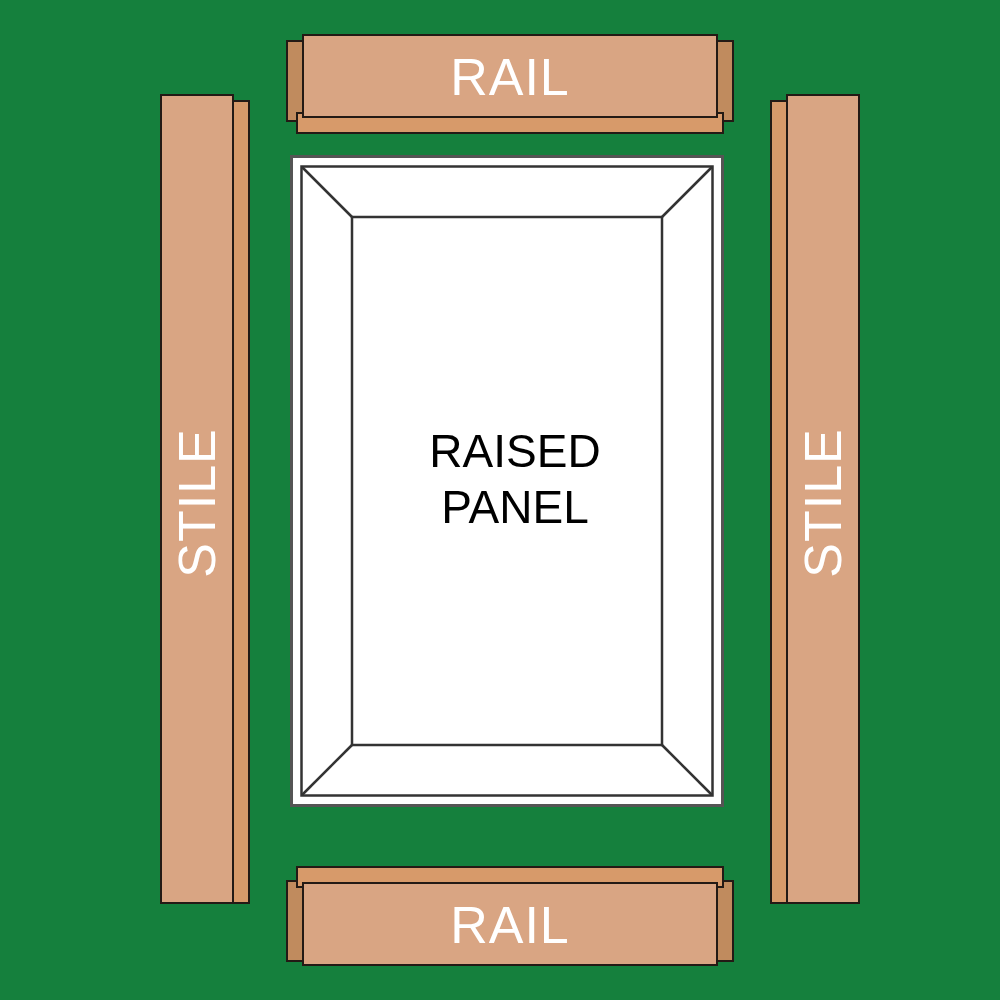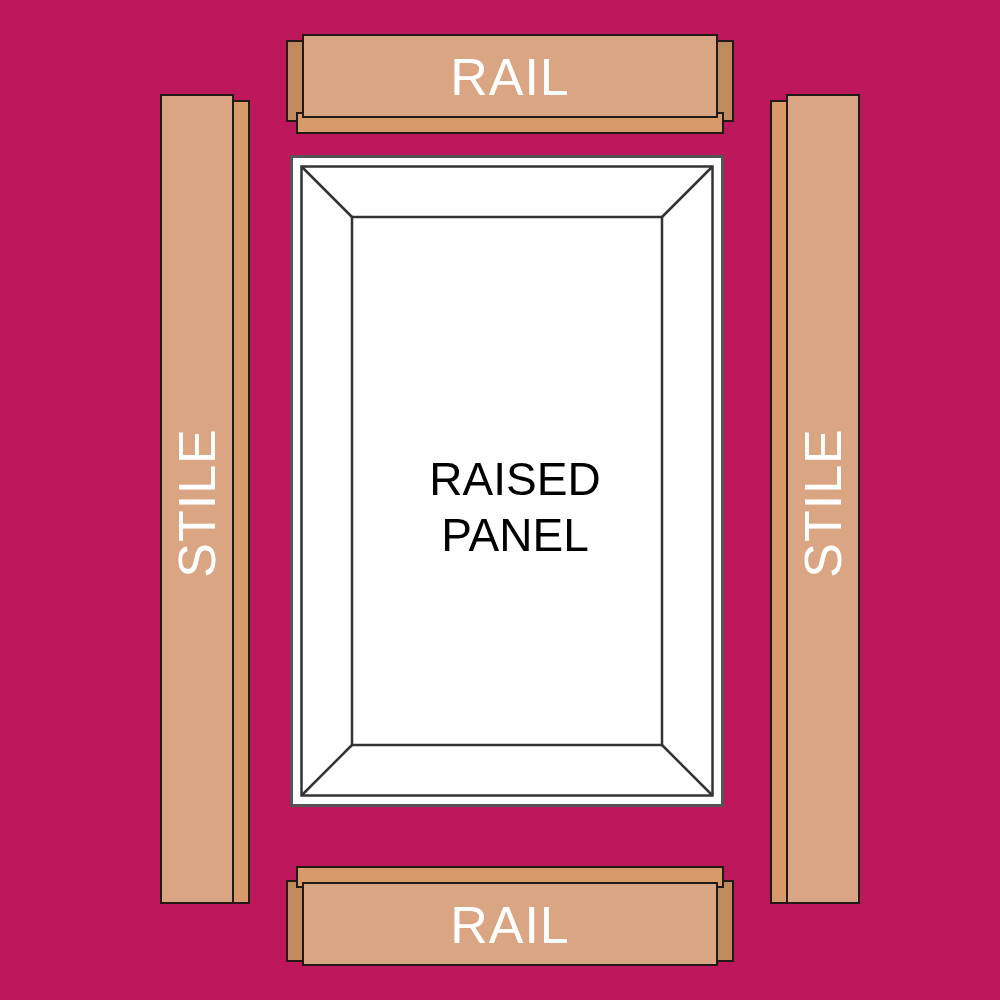--- a/index.html
+++ b/index.html
@@ -7,21 +7,21 @@
     padding: 0;
     background: #ffffff;
   }
   body {
     font-family: "Liberation Sans", sans-serif;
   }
   #diagram {
     position: relative;
     width: 1000px;
     height: 1000px;
-    background: #be185d;
+    background: #15803d;
     overflow: hidden;
   }
 
   
   .wood-face {
     position: absolute;
     background: #d9a583;
     border: 2px solid #231a15;
     box-sizing: border-box;
   }
@@ -69,21 +69,20 @@
     position: absolute;
     left: 16px;
     right: 0;
     top: 268px;
     text-align: center;
     color: #000000;
     font-size: 46px;
     line-height: 56px;
     font-family: "Liberation Sans", sans-serif;
     white-space: pre-line;
-    margin-top: 28px;
   }
 </style>
 </head>
 <body>
 
 <div id="diagram">
 
   <div>
 
     <div class="wood-tab" style="left:286px; top:40px; width:24px; height:82px;"></div>

